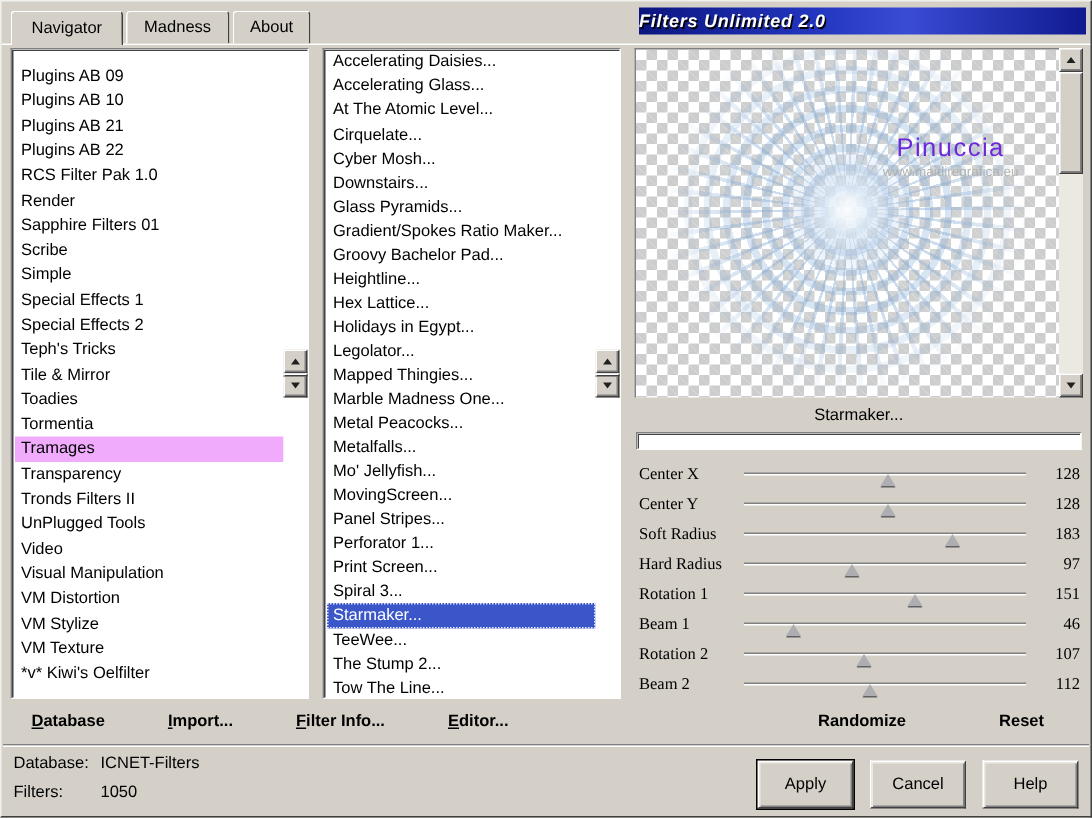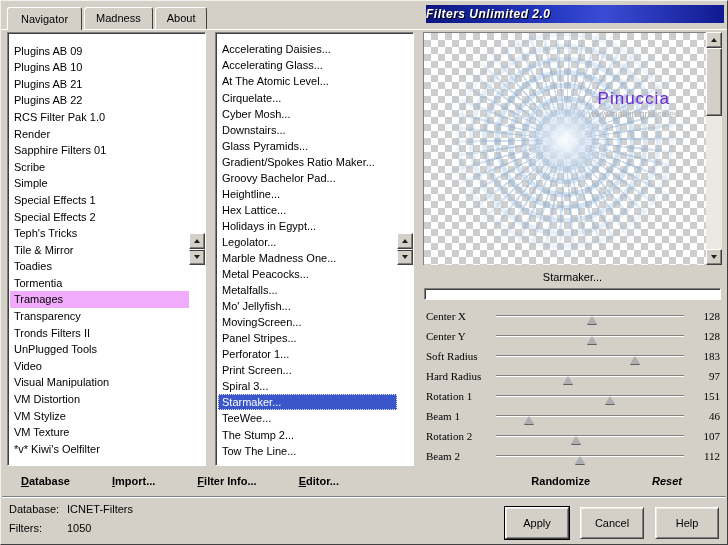--- a/index.html
+++ b/index.html
@@ -104,21 +104,21 @@
   .param-value { width:30px; text-align:right; }
   .watermark { position:absolute; right:48px; top:88px; text-align:center; pointer-events:none; }
   .wm-name { color:#6d28d9; font-size:17px; letter-spacing:1px; }
   .wm-url  { color:#b2b2ae; font-size:9px; }
   
   .toolbar { display:flex; align-items:center; height:30px; padding:0 5px 0 6px; }
   .tool-left { width:412px; display:flex; gap:42px; padding-left:14px; }
   .tool-right { flex:1; display:flex; justify-content:flex-end; }
   .flat-btn { font-weight:bold; cursor:default; white-space:nowrap; }
   .flat-btn u { text-decoration:underline; }
-  .mr55 { margin-right:62px; } .mr25 { margin-right:40px;font-style:italic; }
+  .mr55 { margin-right:62px; } .mr25 { margin-right:26px; }
   .groove { height:2px; border-top:1px solid #808080; border-bottom:1px solid #fff; margin:0 1px; }
   .status-row { display:flex; padding:5px 6px 0 8px; }
   .status-grid { display:grid; grid-template-columns:58px auto; row-gap:2px; }
   .dialog-btns { margin-left:auto; display:flex; gap:11px; padding-top:4px; padding-right:2px; }
   .btn {
     width:64px; height:32px; background:#d4d0c8;
     border-top:1px solid #fff; border-left:1px solid #fff;
     border-right:1px solid #404040; border-bottom:1px solid #404040;
     box-shadow:inset 1px 1px 0 #ece9e2, inset -1px -1px 0 #808080;
     display:flex; align-items:center; justify-content:center; cursor:default;
@@ -188,20 +188,21 @@
         <div class="list-item">Cirquelate...</div>
         <div class="list-item">Cyber Mosh...</div>
         <div class="list-item">Downstairs...</div>
         <div class="list-item">Glass Pyramids...</div>
         <div class="list-item">Gradient/Spokes Ratio Maker...</div>
         <div class="list-item">Groovy Bachelor Pad...</div>
         <div class="list-item">Heightline...</div>
         <div class="list-item">Hex Lattice...</div>
         <div class="list-item">Holidays in Egypt...</div>
         <div class="list-item">Legolator...</div>
+        <div class="list-item">Mapped Thingies...</div>
         <div class="list-item">Marble Madness One...</div>
         <div class="list-item">Metal Peacocks...</div>
         <div class="list-item">Metalfalls...</div>
         <div class="list-item">Mo' Jellyfish...</div>
         <div class="list-item">MovingScreen...</div>
         <div class="list-item">Panel Stripes...</div>
         <div class="list-item">Perforator 1...</div>
         <div class="list-item">Print Screen...</div>
         <div class="list-item">Spiral 3...</div>
         <div class="list-item sel-blue">Starmaker...</div>

